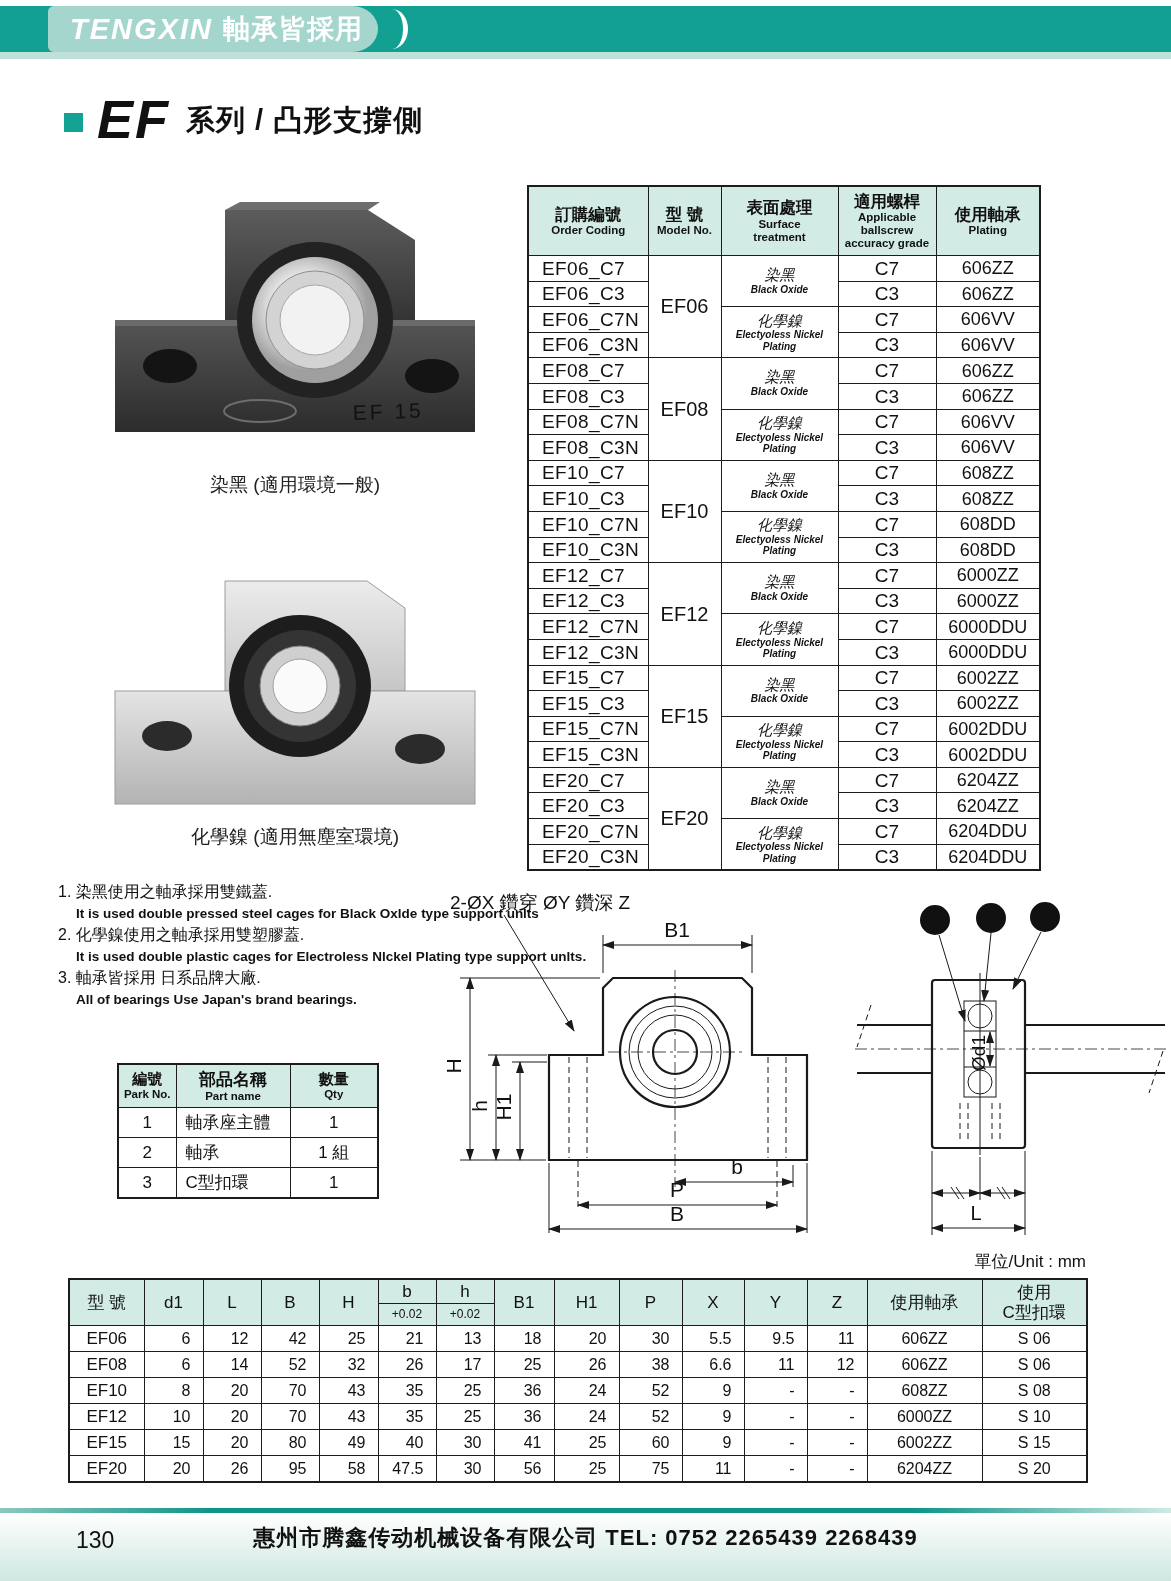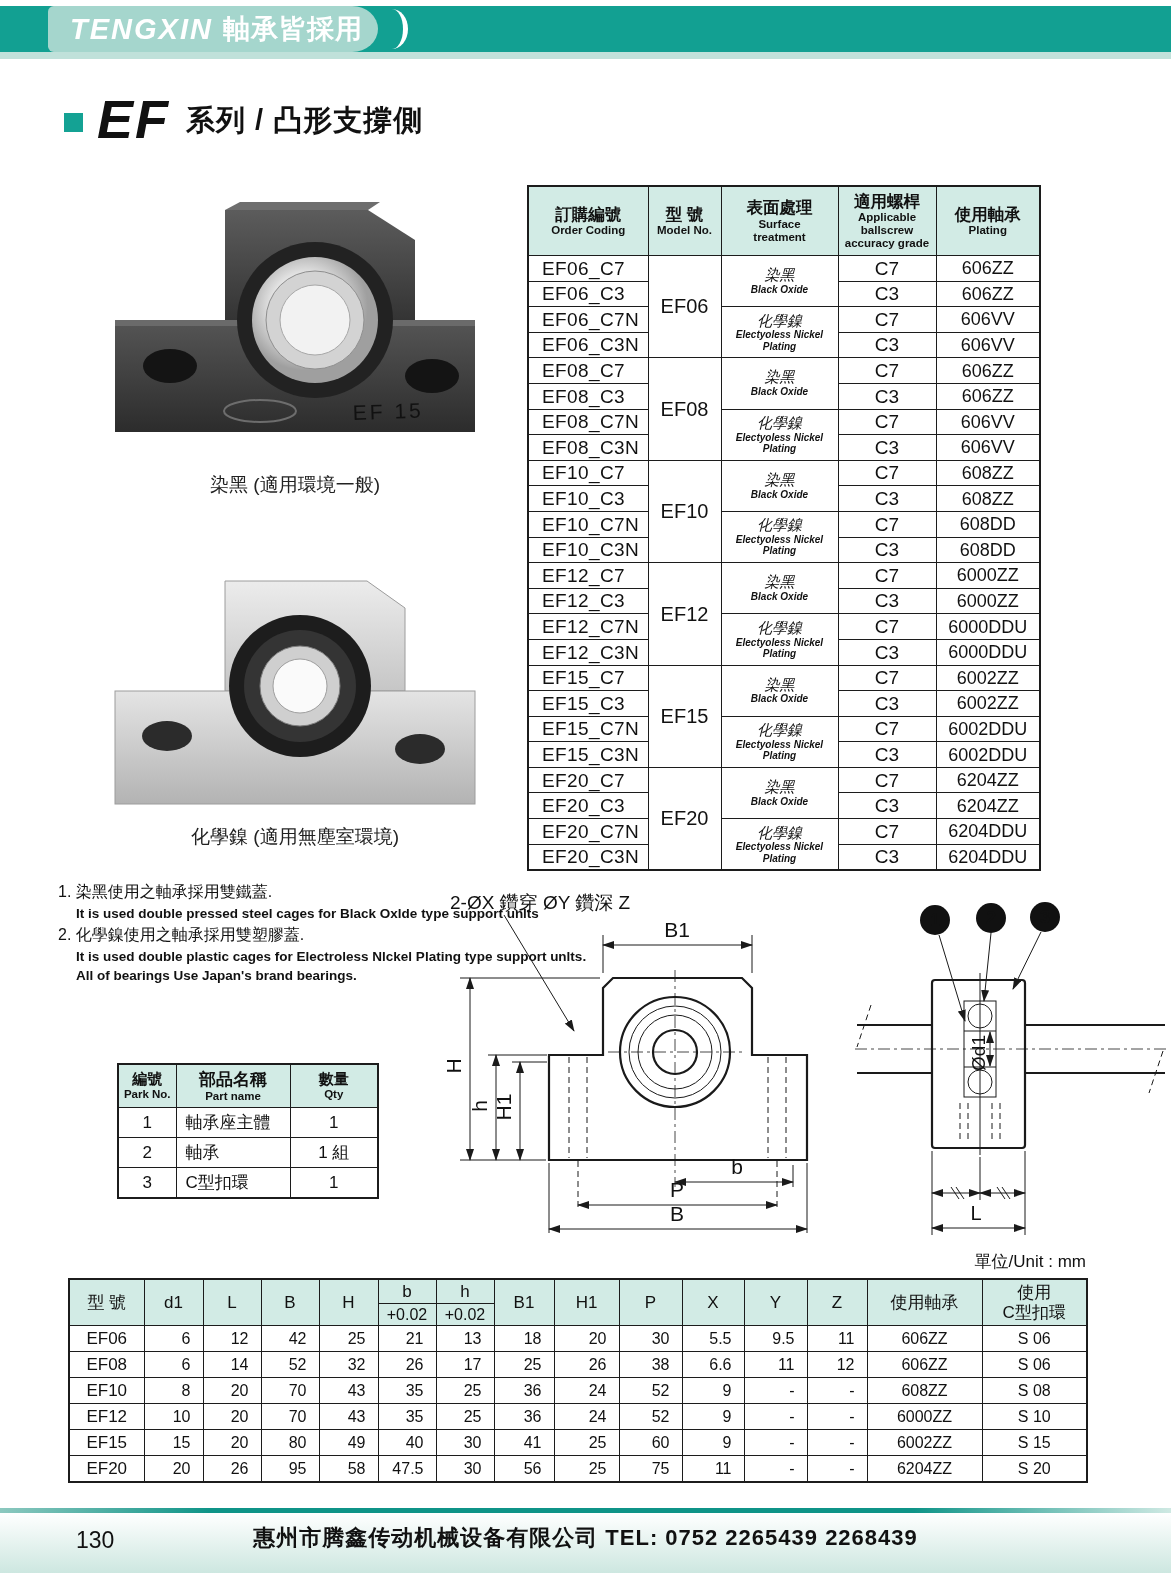--- a/index.html
+++ b/index.html
@@ -66,31 +66,31 @@
   .dash{stroke:#1a1a1a;stroke-width:1;fill:none;stroke-dasharray:6 4;}
   .cline{stroke:#1a1a1a;stroke-width:.8;fill:none;stroke-dasharray:12 4 3 4;}
 
   
   .unit{position:absolute;right:85px;top:1250px;font-size:17px;}
 
   
   .dt{position:absolute;left:68px;top:1278px;width:1018px;border:2px solid #1c1c1c;}
   .dt th{background:#d2ebe5;font-weight:400;font-size:17px;vertical-align:middle;}
   .dt thead tr:first-child th{height:23px;}
-  .dt .tol{height:21px;font-size:16px;}
+  .dt .tol{height:21px;font-size:12px;}
   .dt td{height:25px;vertical-align:middle;}
   .dm{text-align:center;font-size:17px;}
   .dn{text-align:right;padding-right:12px;font-size:16px;}
   .dc{text-align:center;font-size:16px;}
   .ring-h{font-size:15px;text-align:center;line-height:1.15;}
 
   
   .footer-bar{position:absolute;left:0;top:1508px;width:100%;height:5px;
     background:linear-gradient(90deg,#8cc8bf,#0f9488 18%,#0f9488 78%,#cfe9e3);}
-  .footer{position:absolute;left:0;top:1513px;width:100%;height:60px;
+  .footer{position:absolute;left:0;top:1513px;width:100%;height:68px;
     background:linear-gradient(180deg,#ffffff,#cde7e0);}
   .page-num{position:absolute;left:76px;top:14px;font-size:23px;}
   .company{position:absolute;left:0;top:10px;width:100%;text-align:center;font-size:22px;font-weight:700;letter-spacing:1px;}
 </style>
 </head>
 <body>
 
 <div class="page">
 
   <div class="banner">
@@ -369,20 +369,21 @@
           <td class="bc">6204DDU</td>
         </tr>
       </tbody>
   </table>
 
   <div class="notes">
     <div class="nz">1. 染黑使用之軸承採用雙鐵蓋.</div>
     <div class="ne">It is used double pressed steel cages for Black Oxlde type support unlts</div>
     <div class="nz">2. 化學鎳使用之軸承採用雙塑膠蓋.</div>
     <div class="ne">It is used double plastic cages for Electroless Nlckel Plating type support unlts.</div>
+    <div class="nz">3. 軸承皆採用 日系品牌大廠.</div>
     <div class="ne">All of bearings Use Japan's brand bearings.</div>
   </div>
 
   <table class="pt">
     <colgroup>
         <col style="width:58px">
         <col style="width:114px">
         <col style="width:88px">
       </colgroup>
     <thead>

